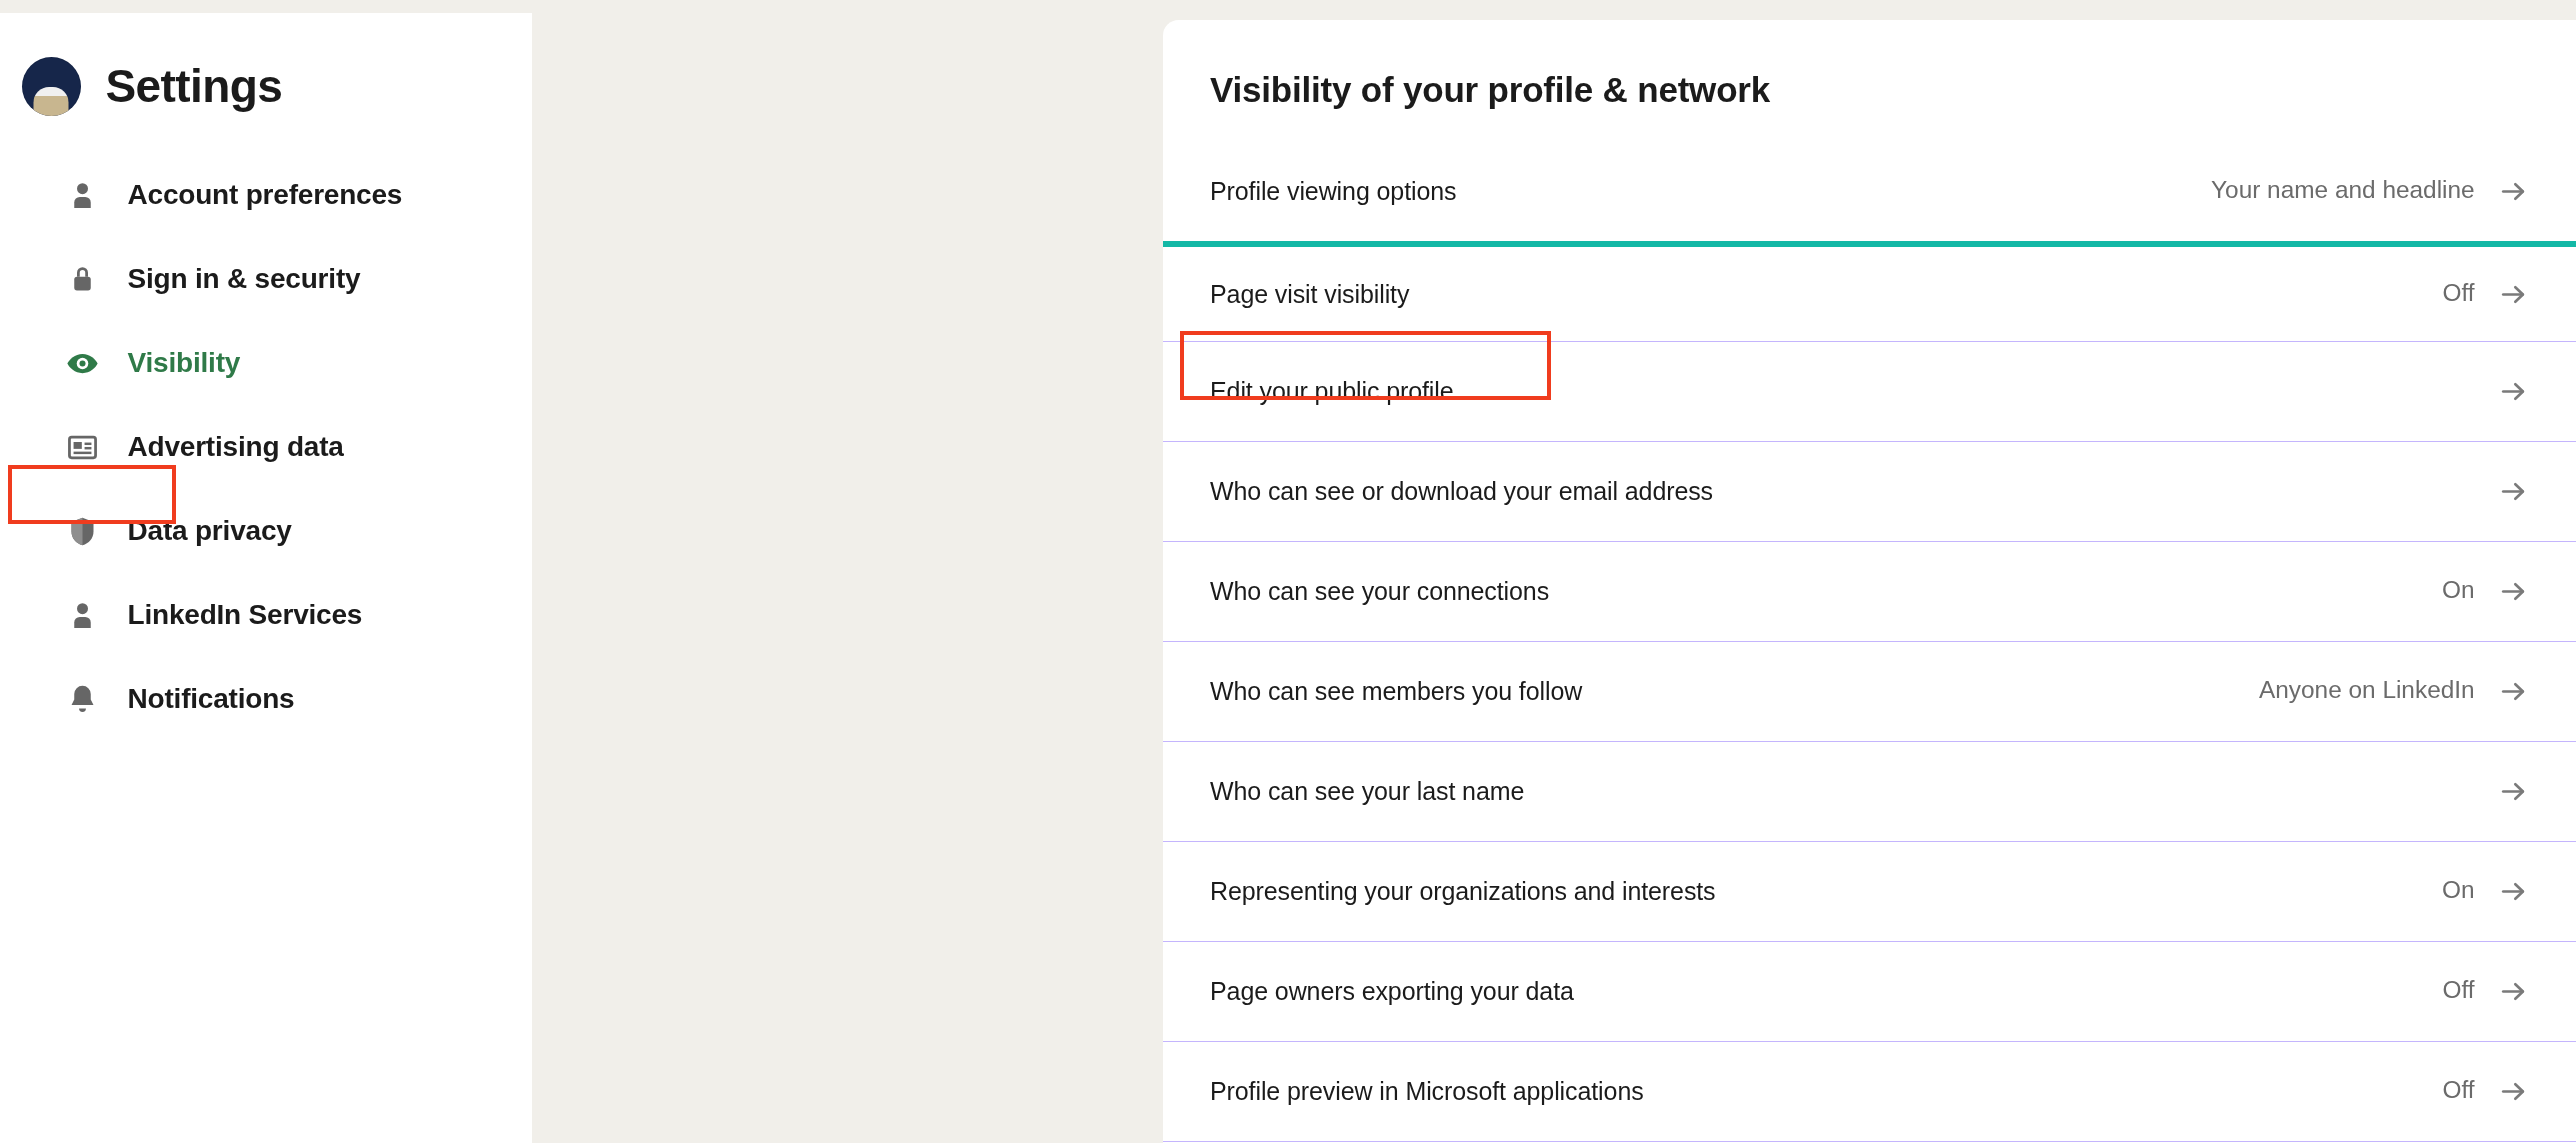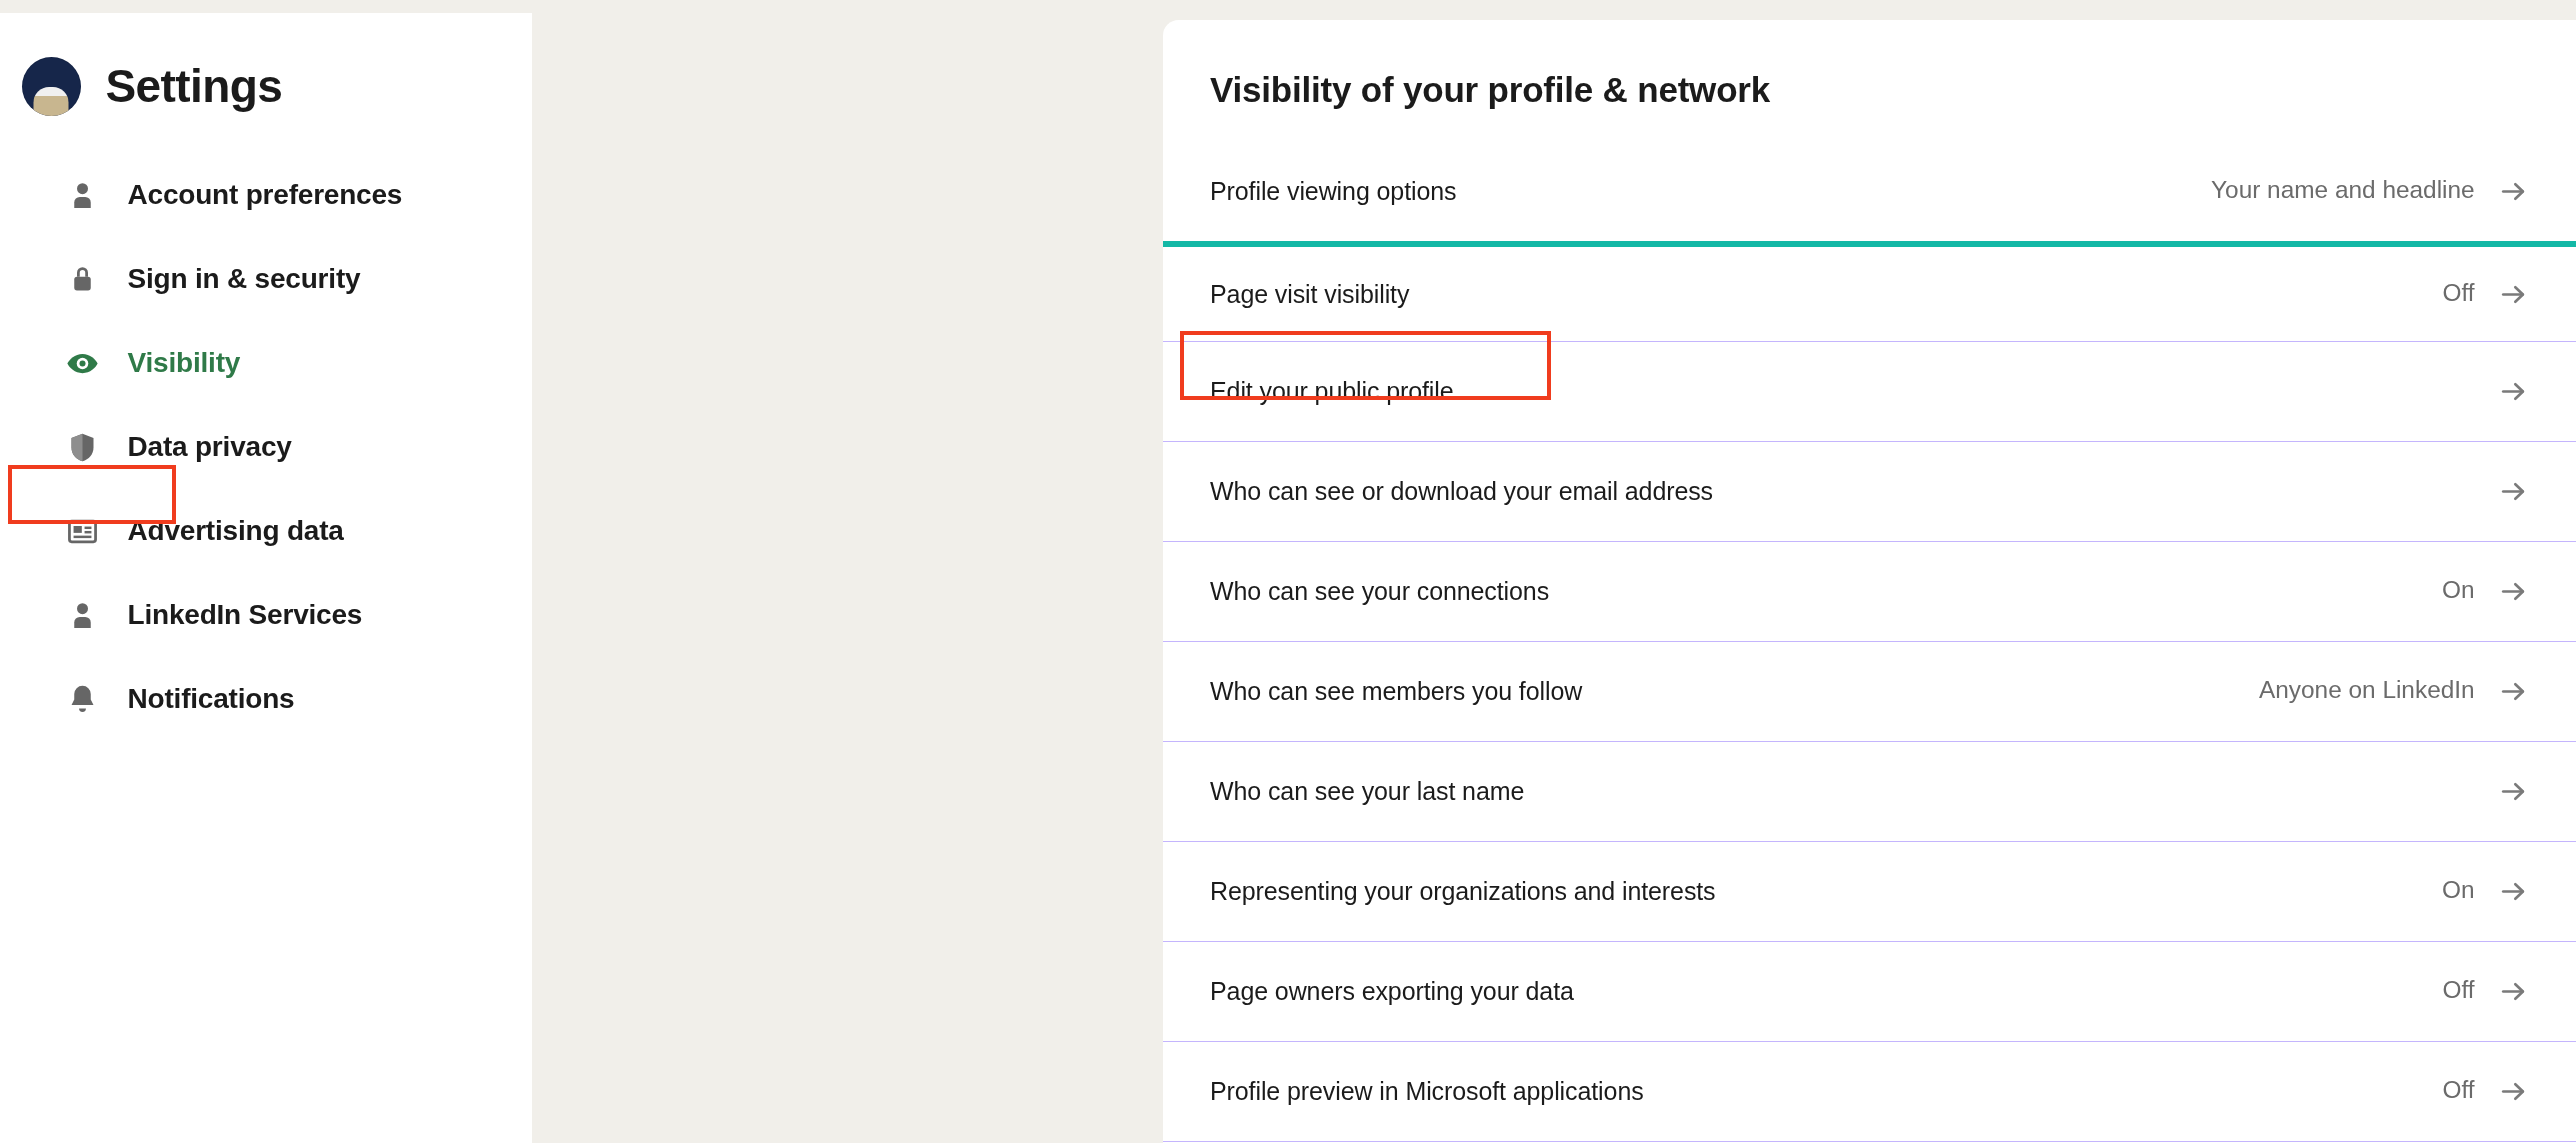--- a/index.html
+++ b/index.html
@@ -228,42 +228,42 @@
             <circle cx="12" cy="12" r="4.2" fill="#ffffff"></circle>
             <circle cx="12" cy="12" r="2.2" fill="#2f7a48"></circle>
           </svg>
         </span>
         <span class="nav-label">Visibility</span>
       </div>
 
       <div class="nav-item">
         <span class="nav-icon">
           <svg viewBox="0 0 24 24" aria-hidden="true">
-            <path d="M12 2l8 3v7c0 5-3.4 8.8-8 10-4.6-1.2-8-5-8-10V5z" fill="#666666"></path>
-            <path d="M12 2v20c-4.6-1.2-8-5-8-10V5z" fill="#8e8e8e"></path>
-          </svg>
-        </span>
-        <span class="nav-label">Data privacy</span>
-      </div>
-
-      <div class="nav-item">
-        <span class="nav-icon">
-          <svg viewBox="0 0 24 24" aria-hidden="true">
             <rect x="2.5" y="4.5" width="19" height="15" rx="1.6" fill="none" stroke="#666666" stroke-width="2"></rect>
             <rect x="5.5" y="8" width="6" height="5" fill="#666666"></rect>
             <rect x="13.5" y="8.4" width="5" height="1.8" fill="#666666"></rect>
             <rect x="13.5" y="11.6" width="5" height="1.8" fill="#666666"></rect>
             <rect x="5.5" y="15" width="13" height="1.8" fill="#666666"></rect>
           </svg>
         </span>
         <span class="nav-label">Advertising data</span>
       </div>
 
       <div class="nav-item">
         <span class="nav-icon">
+          <svg viewBox="0 0 24 24" aria-hidden="true">
+            <path d="M12 2l8 3v7c0 5-3.4 8.8-8 10-4.6-1.2-8-5-8-10V5z" fill="#666666"></path>
+            <path d="M12 2v20c-4.6-1.2-8-5-8-10V5z" fill="#8e8e8e"></path>
+          </svg>
+        </span>
+        <span class="nav-label">Data privacy</span>
+      </div>
+
+      <div class="nav-item">
+        <span class="nav-icon">
           <svg viewBox="0 0 24 24" fill="#666666" aria-hidden="true">
             <circle cx="12" cy="7" r="4"></circle>
             <path d="M6 21v-4a4 4 0 0 1 4-4h4a4 4 0 0 1 4 4v4z"></path>
           </svg>
         </span>
         <span class="nav-label">LinkedIn Services</span>
       </div>
 
       <div class="nav-item">
         <span class="nav-icon">

